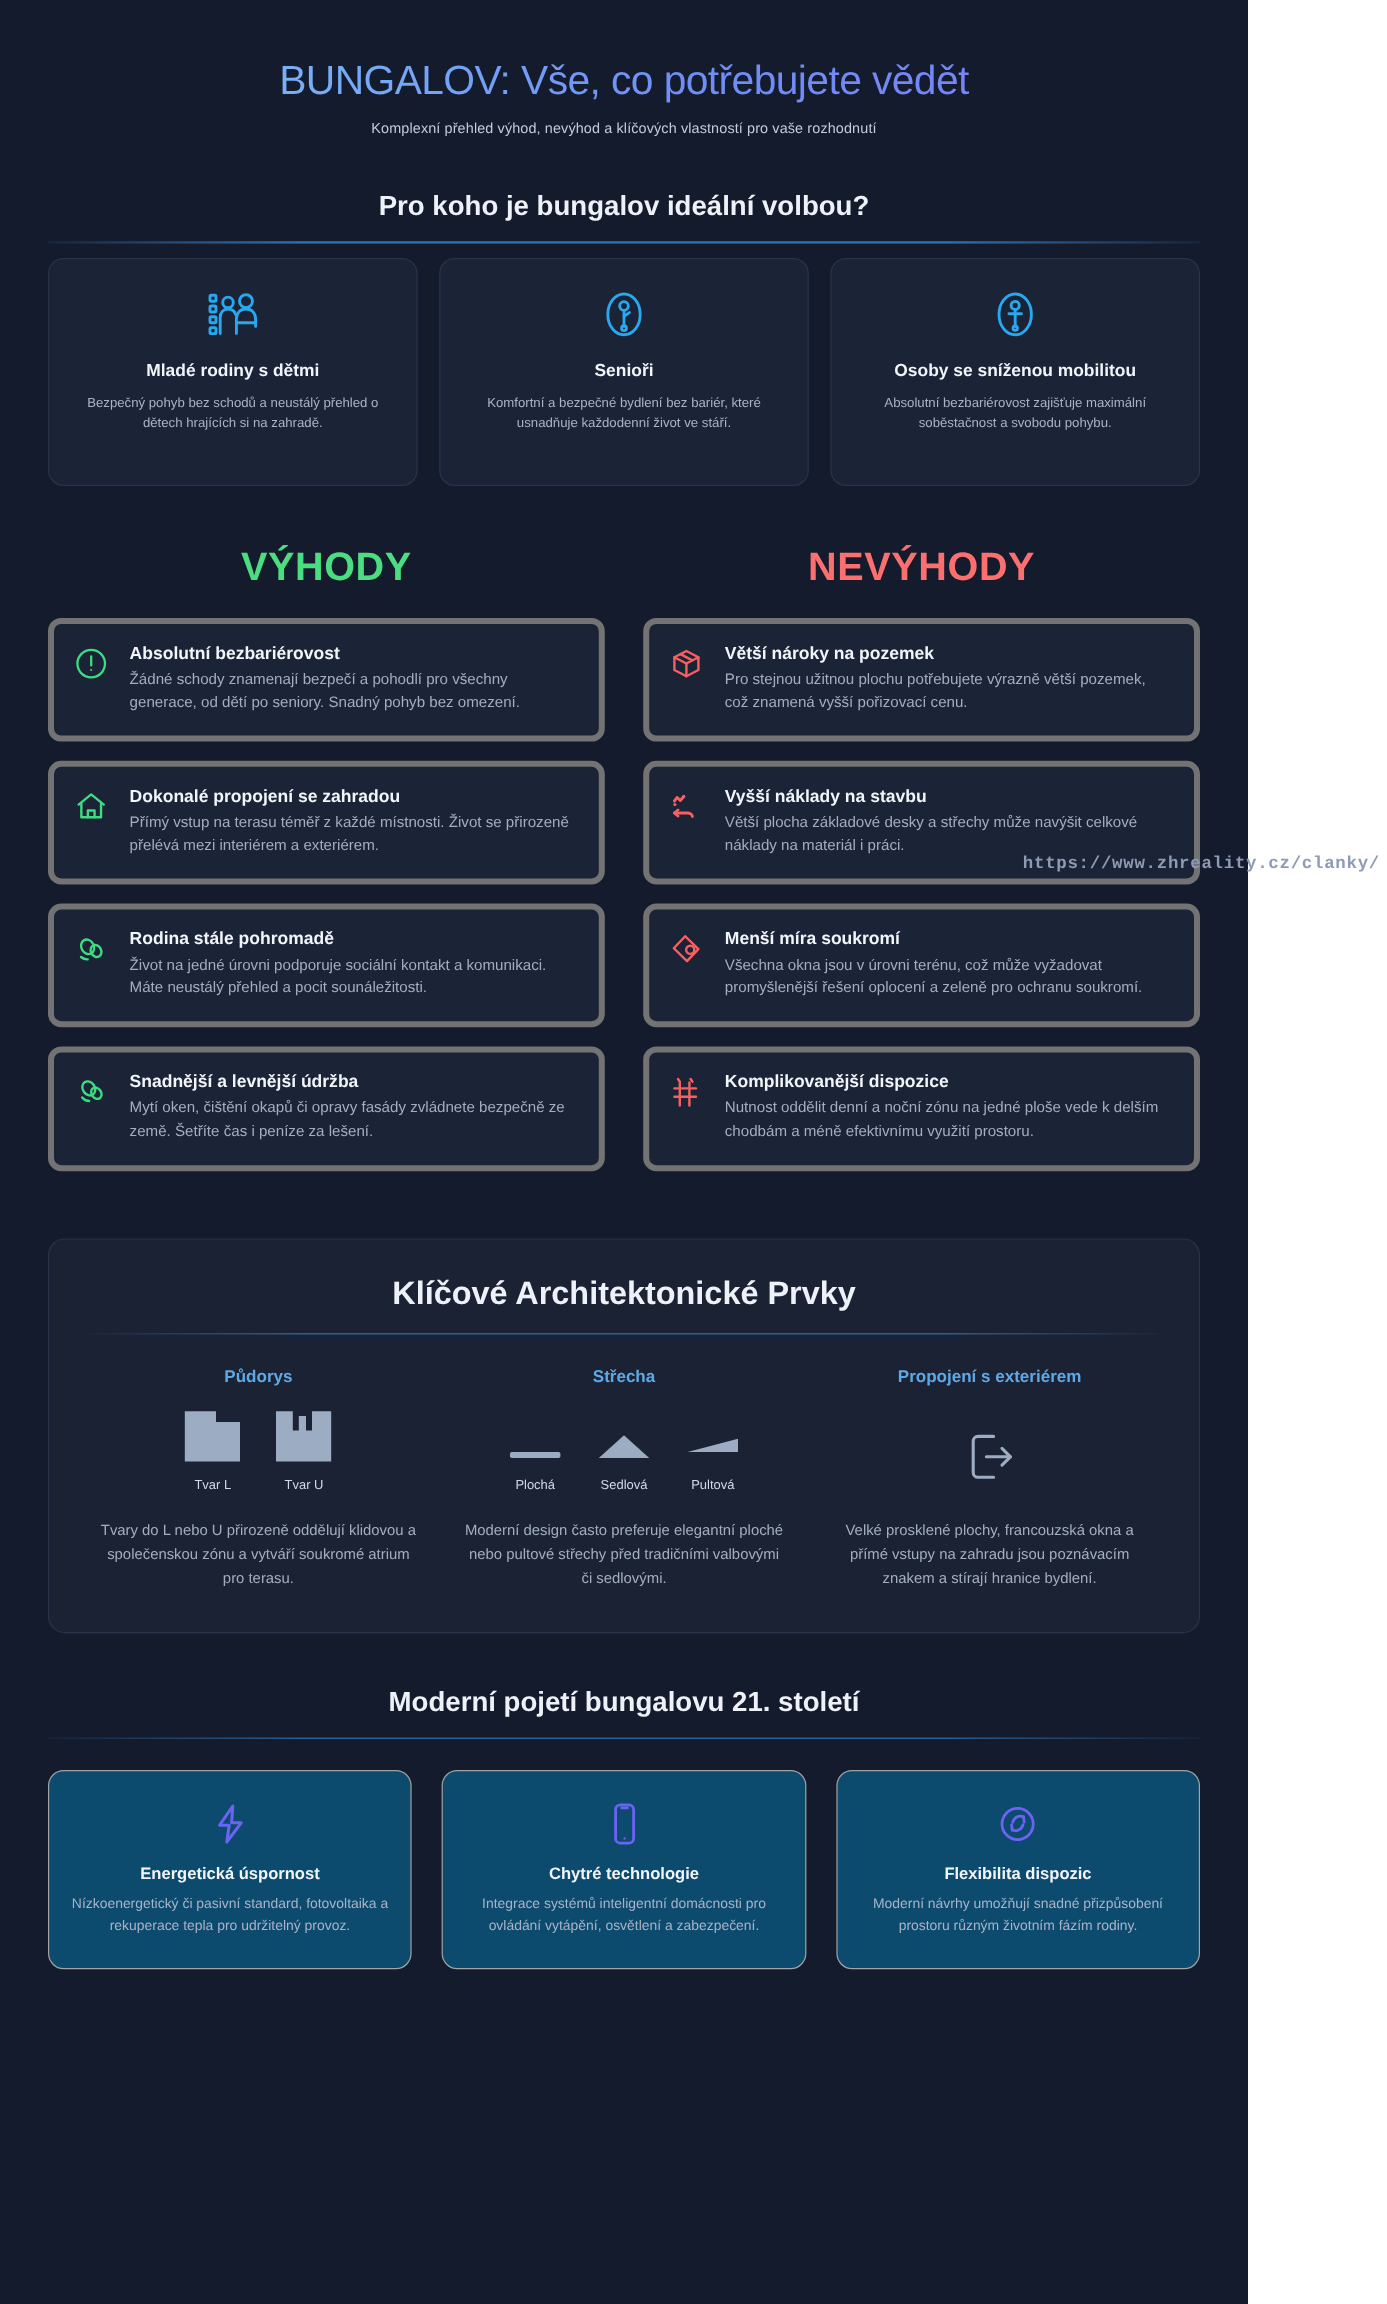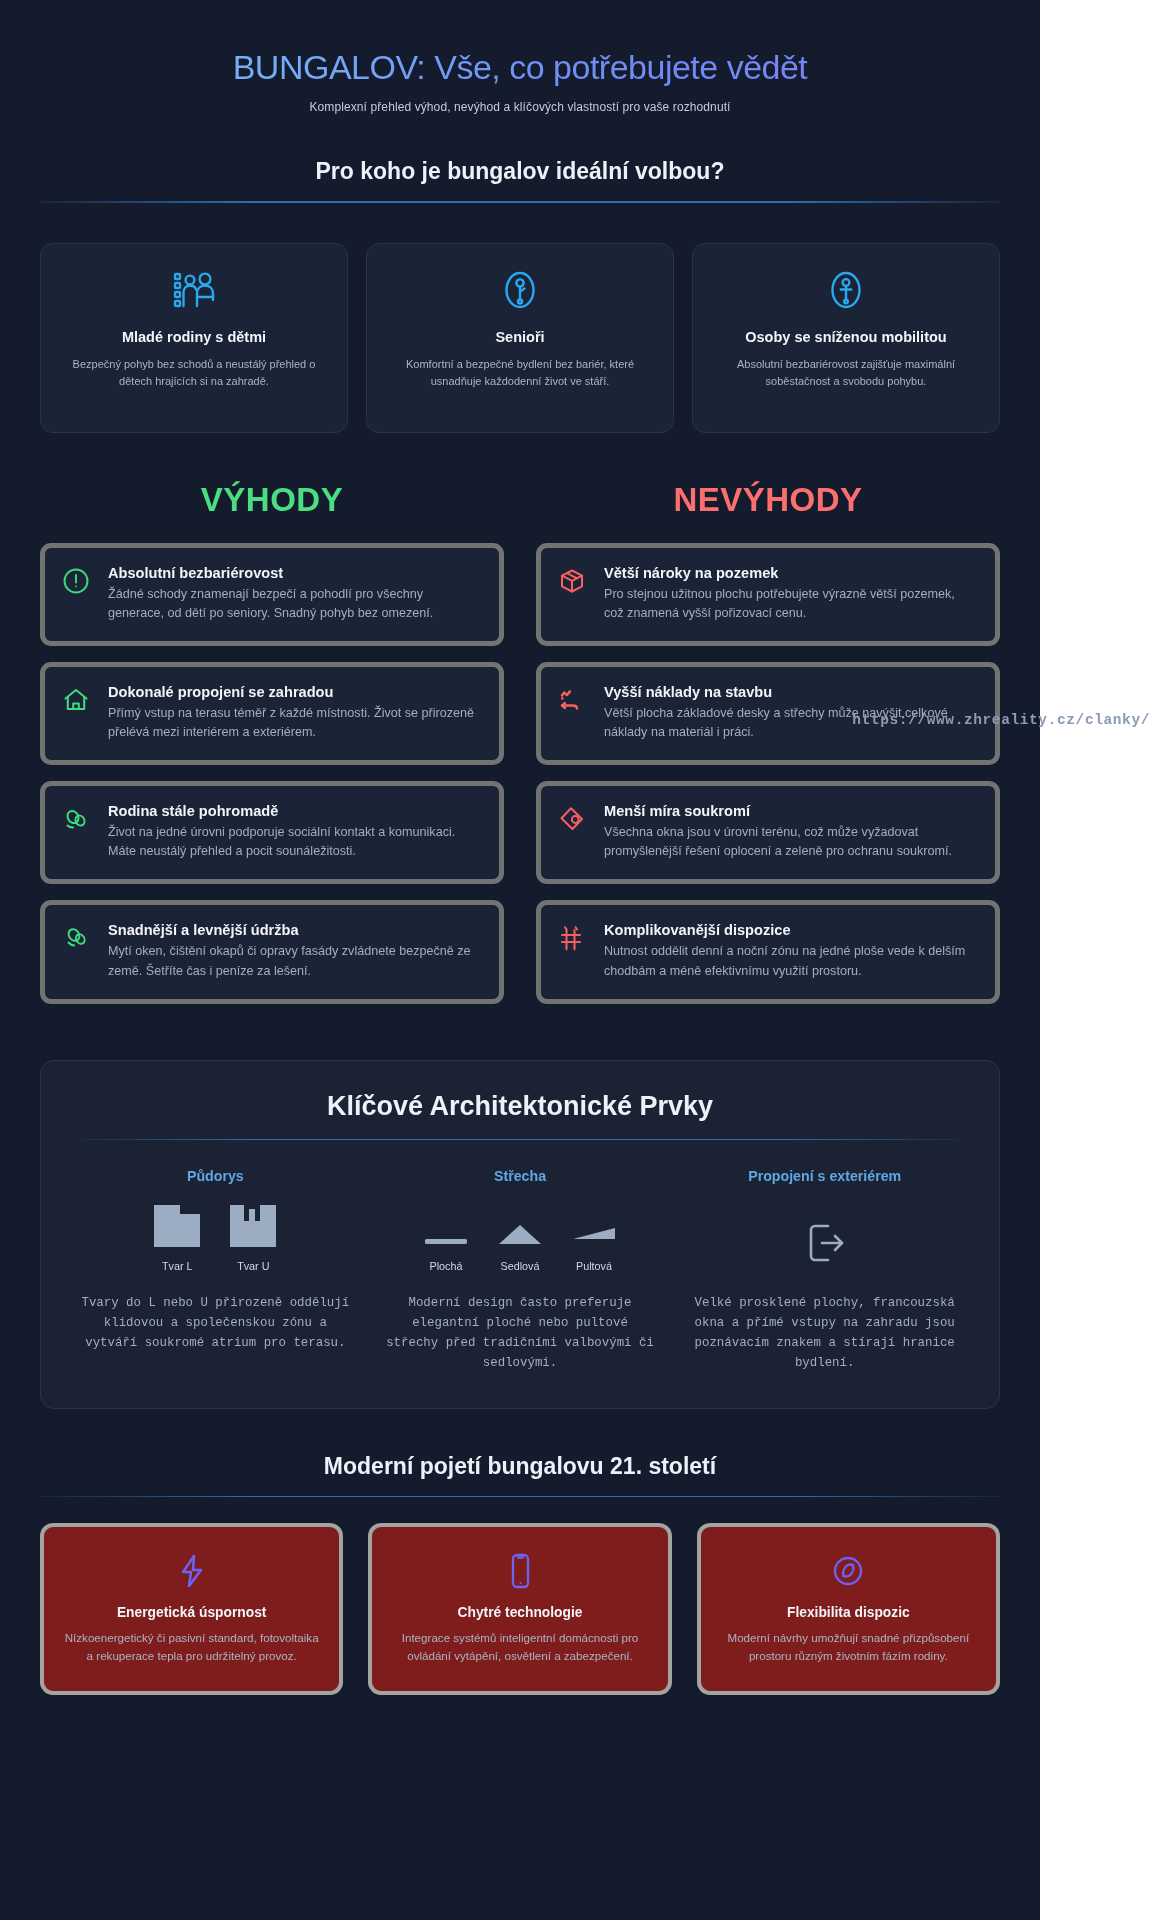--- a/index.html
+++ b/index.html
@@ -55,21 +55,21 @@
   }
   .section-rule {
     height: 1.5px;
     background: linear-gradient(90deg, rgba(43,97,160,.15), #2e6fad 22%, #2e6fad 78%, rgba(43,97,160,.15));
     margin: 16px 0 0 0;
   }
   
   .persona-row {
     display: flex;
     gap: 18px;
-    margin-top: 40px;
+    margin-top: 12px;
   }
   .persona-card {
     flex: 1;
     background: #1b2336;
     border: 1px solid #2b3category;
     border: 1px solid #29344b;
     border-radius: 13px;
     padding: 24px 18px 26px 18px;
     text-align: center;
     min-height: 190px;
@@ -170,32 +170,31 @@
     font-size: 10.8px;
     color: #d2dae6;
     margin-top: 7px;
   }
   .arch-desc {
     font-size: 12.4px;
     color: #a3aebf;
     line-height: 1.6;
     margin-top: 22px;
     padding: 0 6px;
-    font-family: Liberation Mono, monospace;
   }
   
   .modern-row {
     display: flex;
     gap: 25px;
     margin-top: 26px;
   }
   .modern-card {
     flex: 1;
-    background: #7f1d1d;
-    border: 4px solid #a3a3a3;
+    background: #0c4a6e;
+    border: 1px solid #a3a3a3;
     border-radius: 13px;
     padding: 24px 16px 26px 16px;
     text-align: center;
     min-height: 150px;
   }
   .modern-icon {
     height: 40px;
     display: flex;
     align-items: center;
     justify-content: center;

